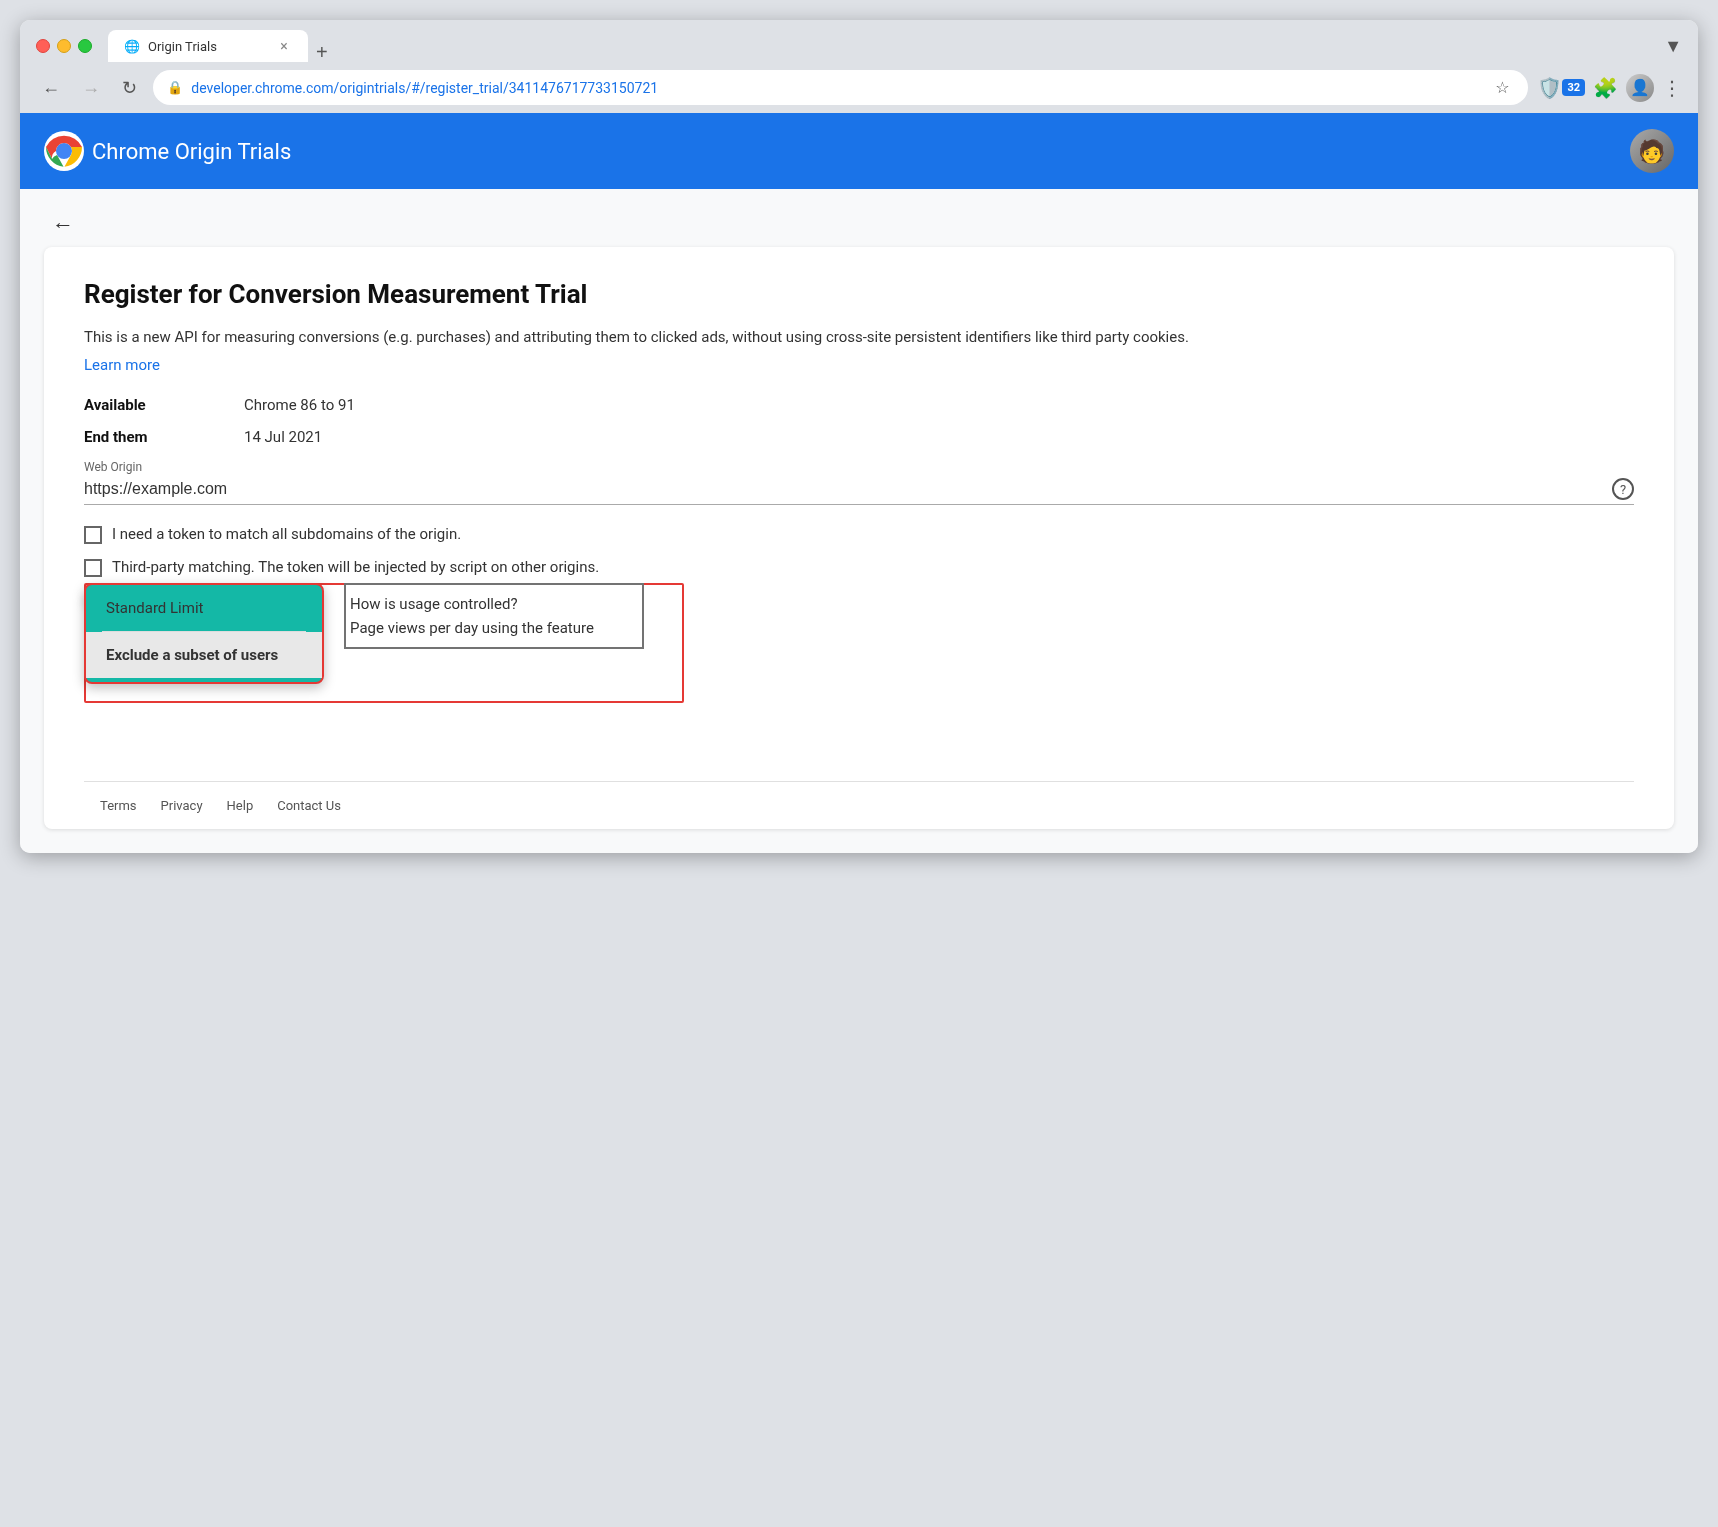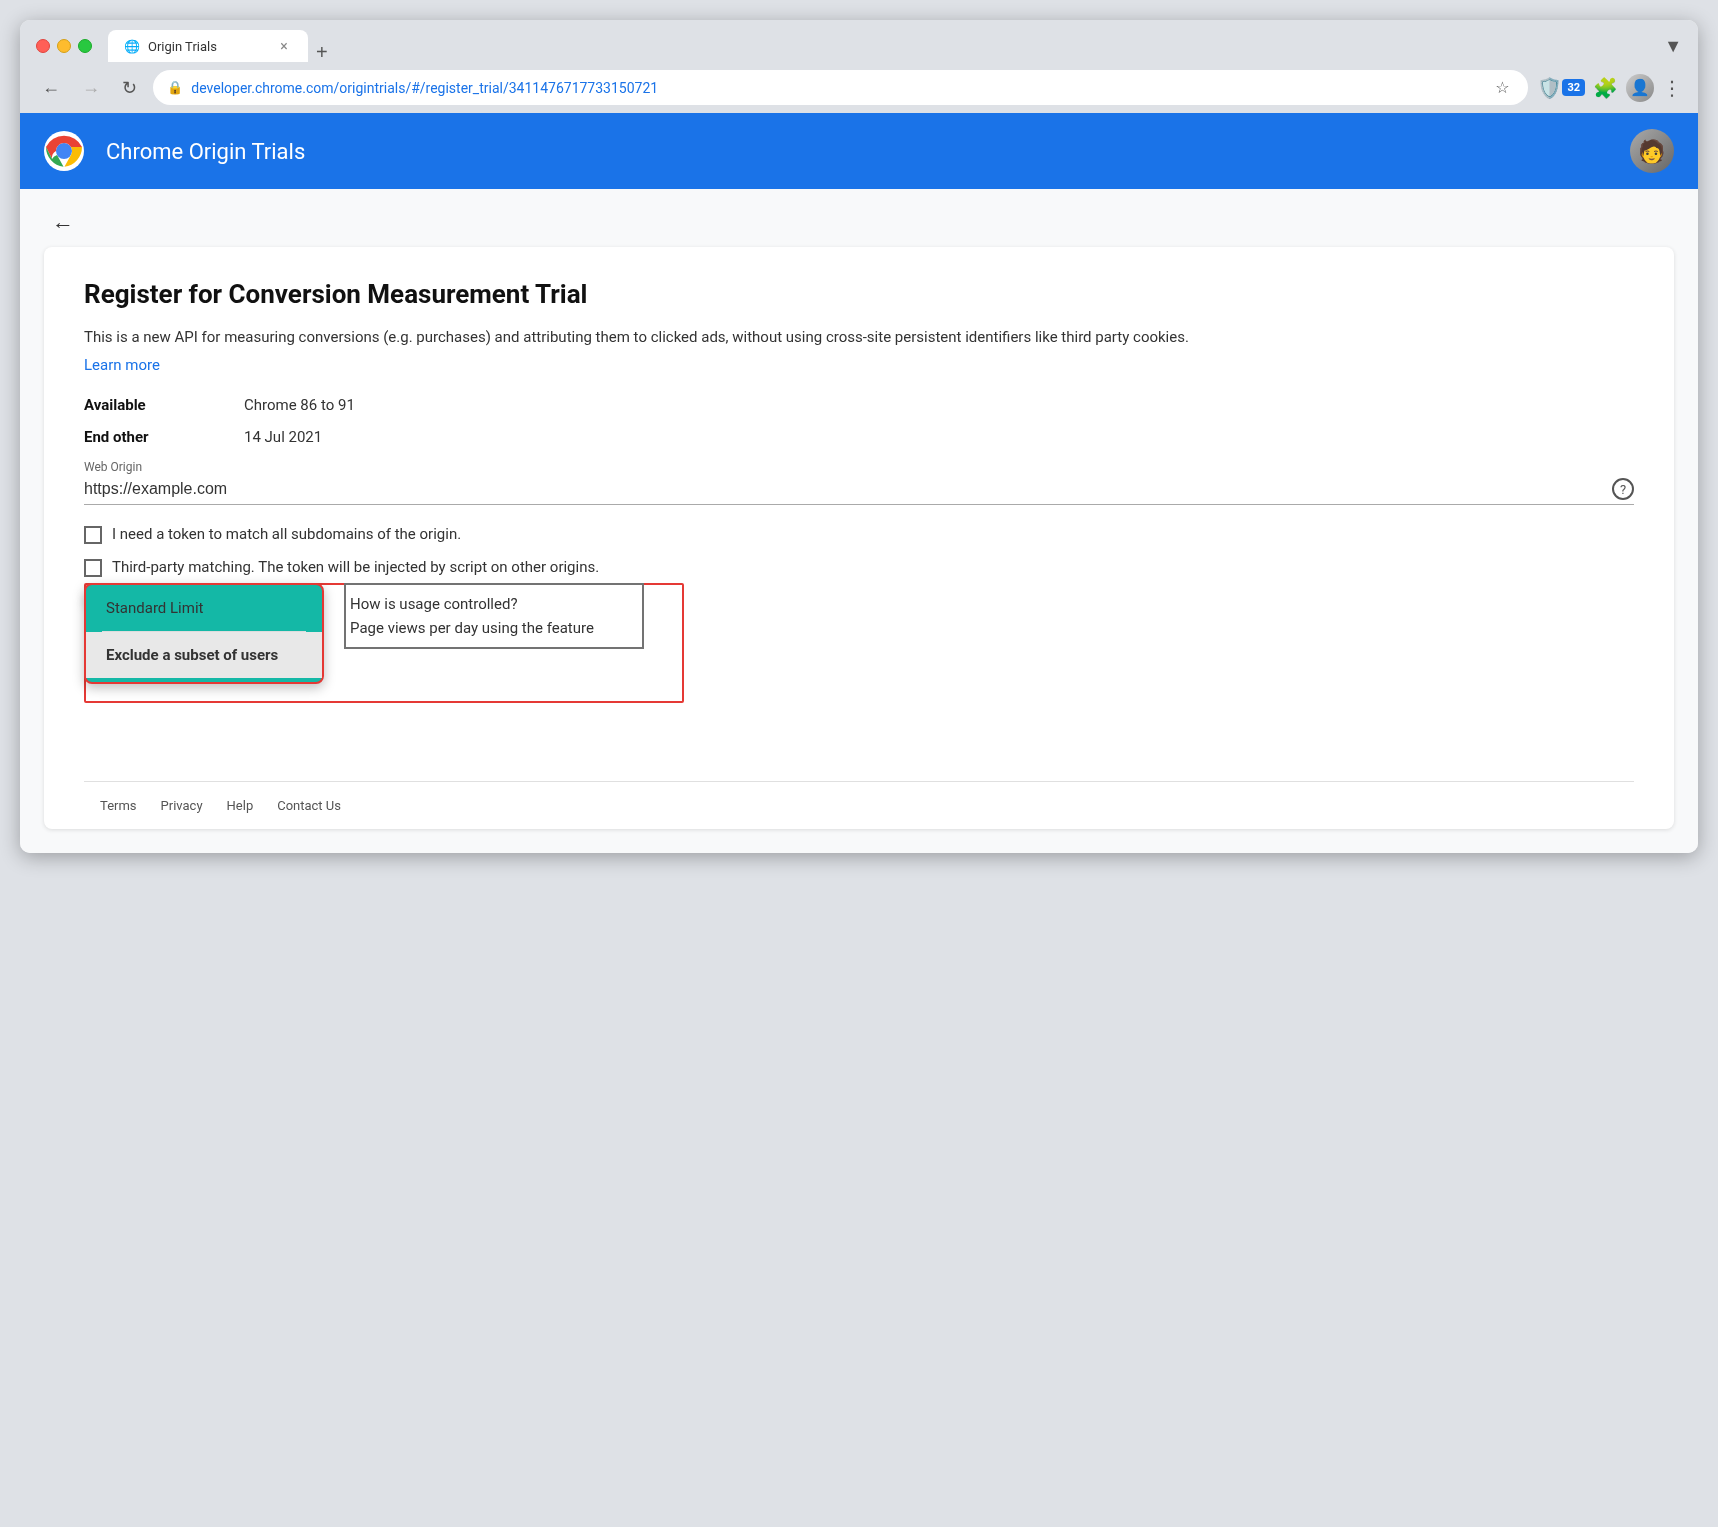--- a/index.html
+++ b/index.html
@@ -180,21 +180,21 @@
       background: #1a73e8;
       padding: 16px 24px;
       display: flex;
       align-items: center;
       justify-content: space-between;
     }
 
     .app-header-left {
       display: flex;
       align-items: center;
-      gap: 22px;
+      gap: 8px;
     }
 
     
     .chrome-logo {
       width: 40px;
       height: 40px;
       flex-shrink: 0;
     }
 
     .app-title {
@@ -517,21 +517,21 @@
       <h1 class="card-title">Register for Conversion Measurement Trial</h1>
       <p class="card-description">This is a new API for measuring conversions (e.g. purchases) and attributing them to clicked ads, without using cross-site persistent identifiers like third party cookies.</p>
       <a class="learn-more" href="#">Learn more</a>
 
       <div class="info-row">
         <span class="info-label">Available</span>
         <span class="info-value">Chrome 86 to 91</span>
       </div>
 
       <div class="info-row">
-        <span class="info-label">End other</span>
+        <span class="info-label">End them</span>
         <span class="info-value">14 Jul 2021</span>
       </div>
 
       <div class="input-group">
         <label class="input-label">Web Origin</label>
         <div class="origin-input-wrap">
           <input class="origin-input" type="text" value="https://example.com" placeholder="https://example.com" style="">
           <div class="help-icon">?</div>
         </div>
       </div>

